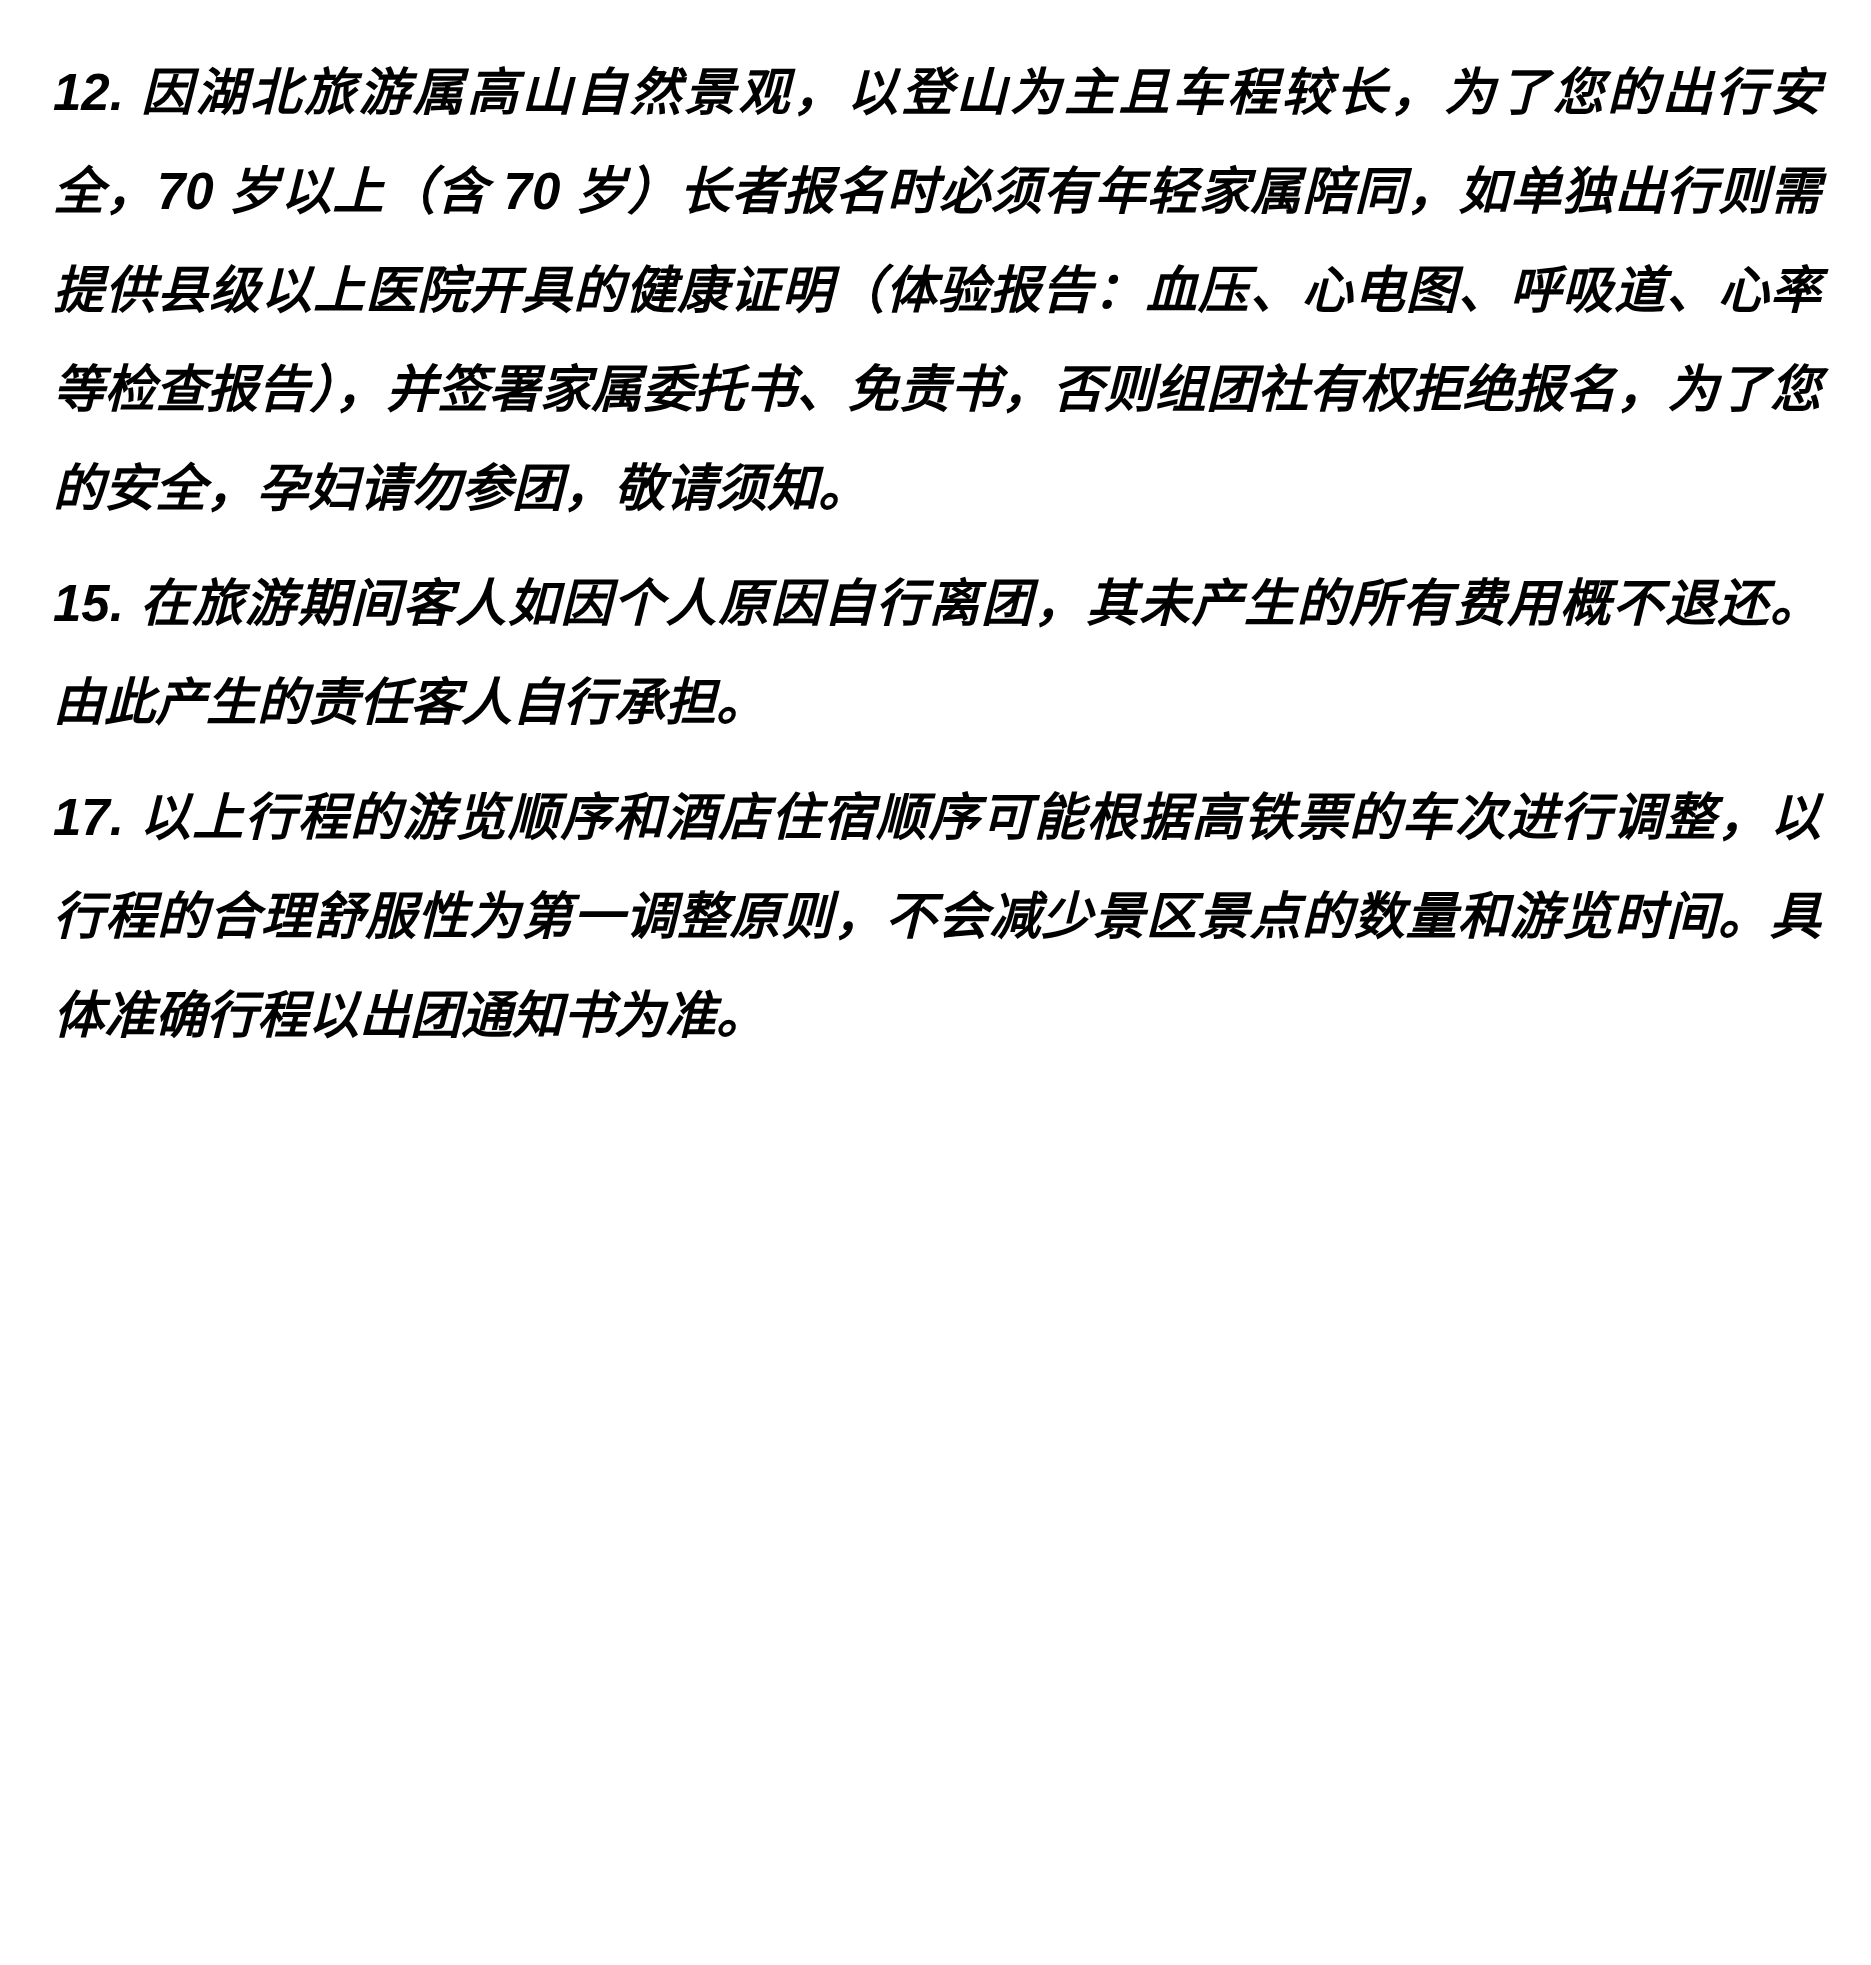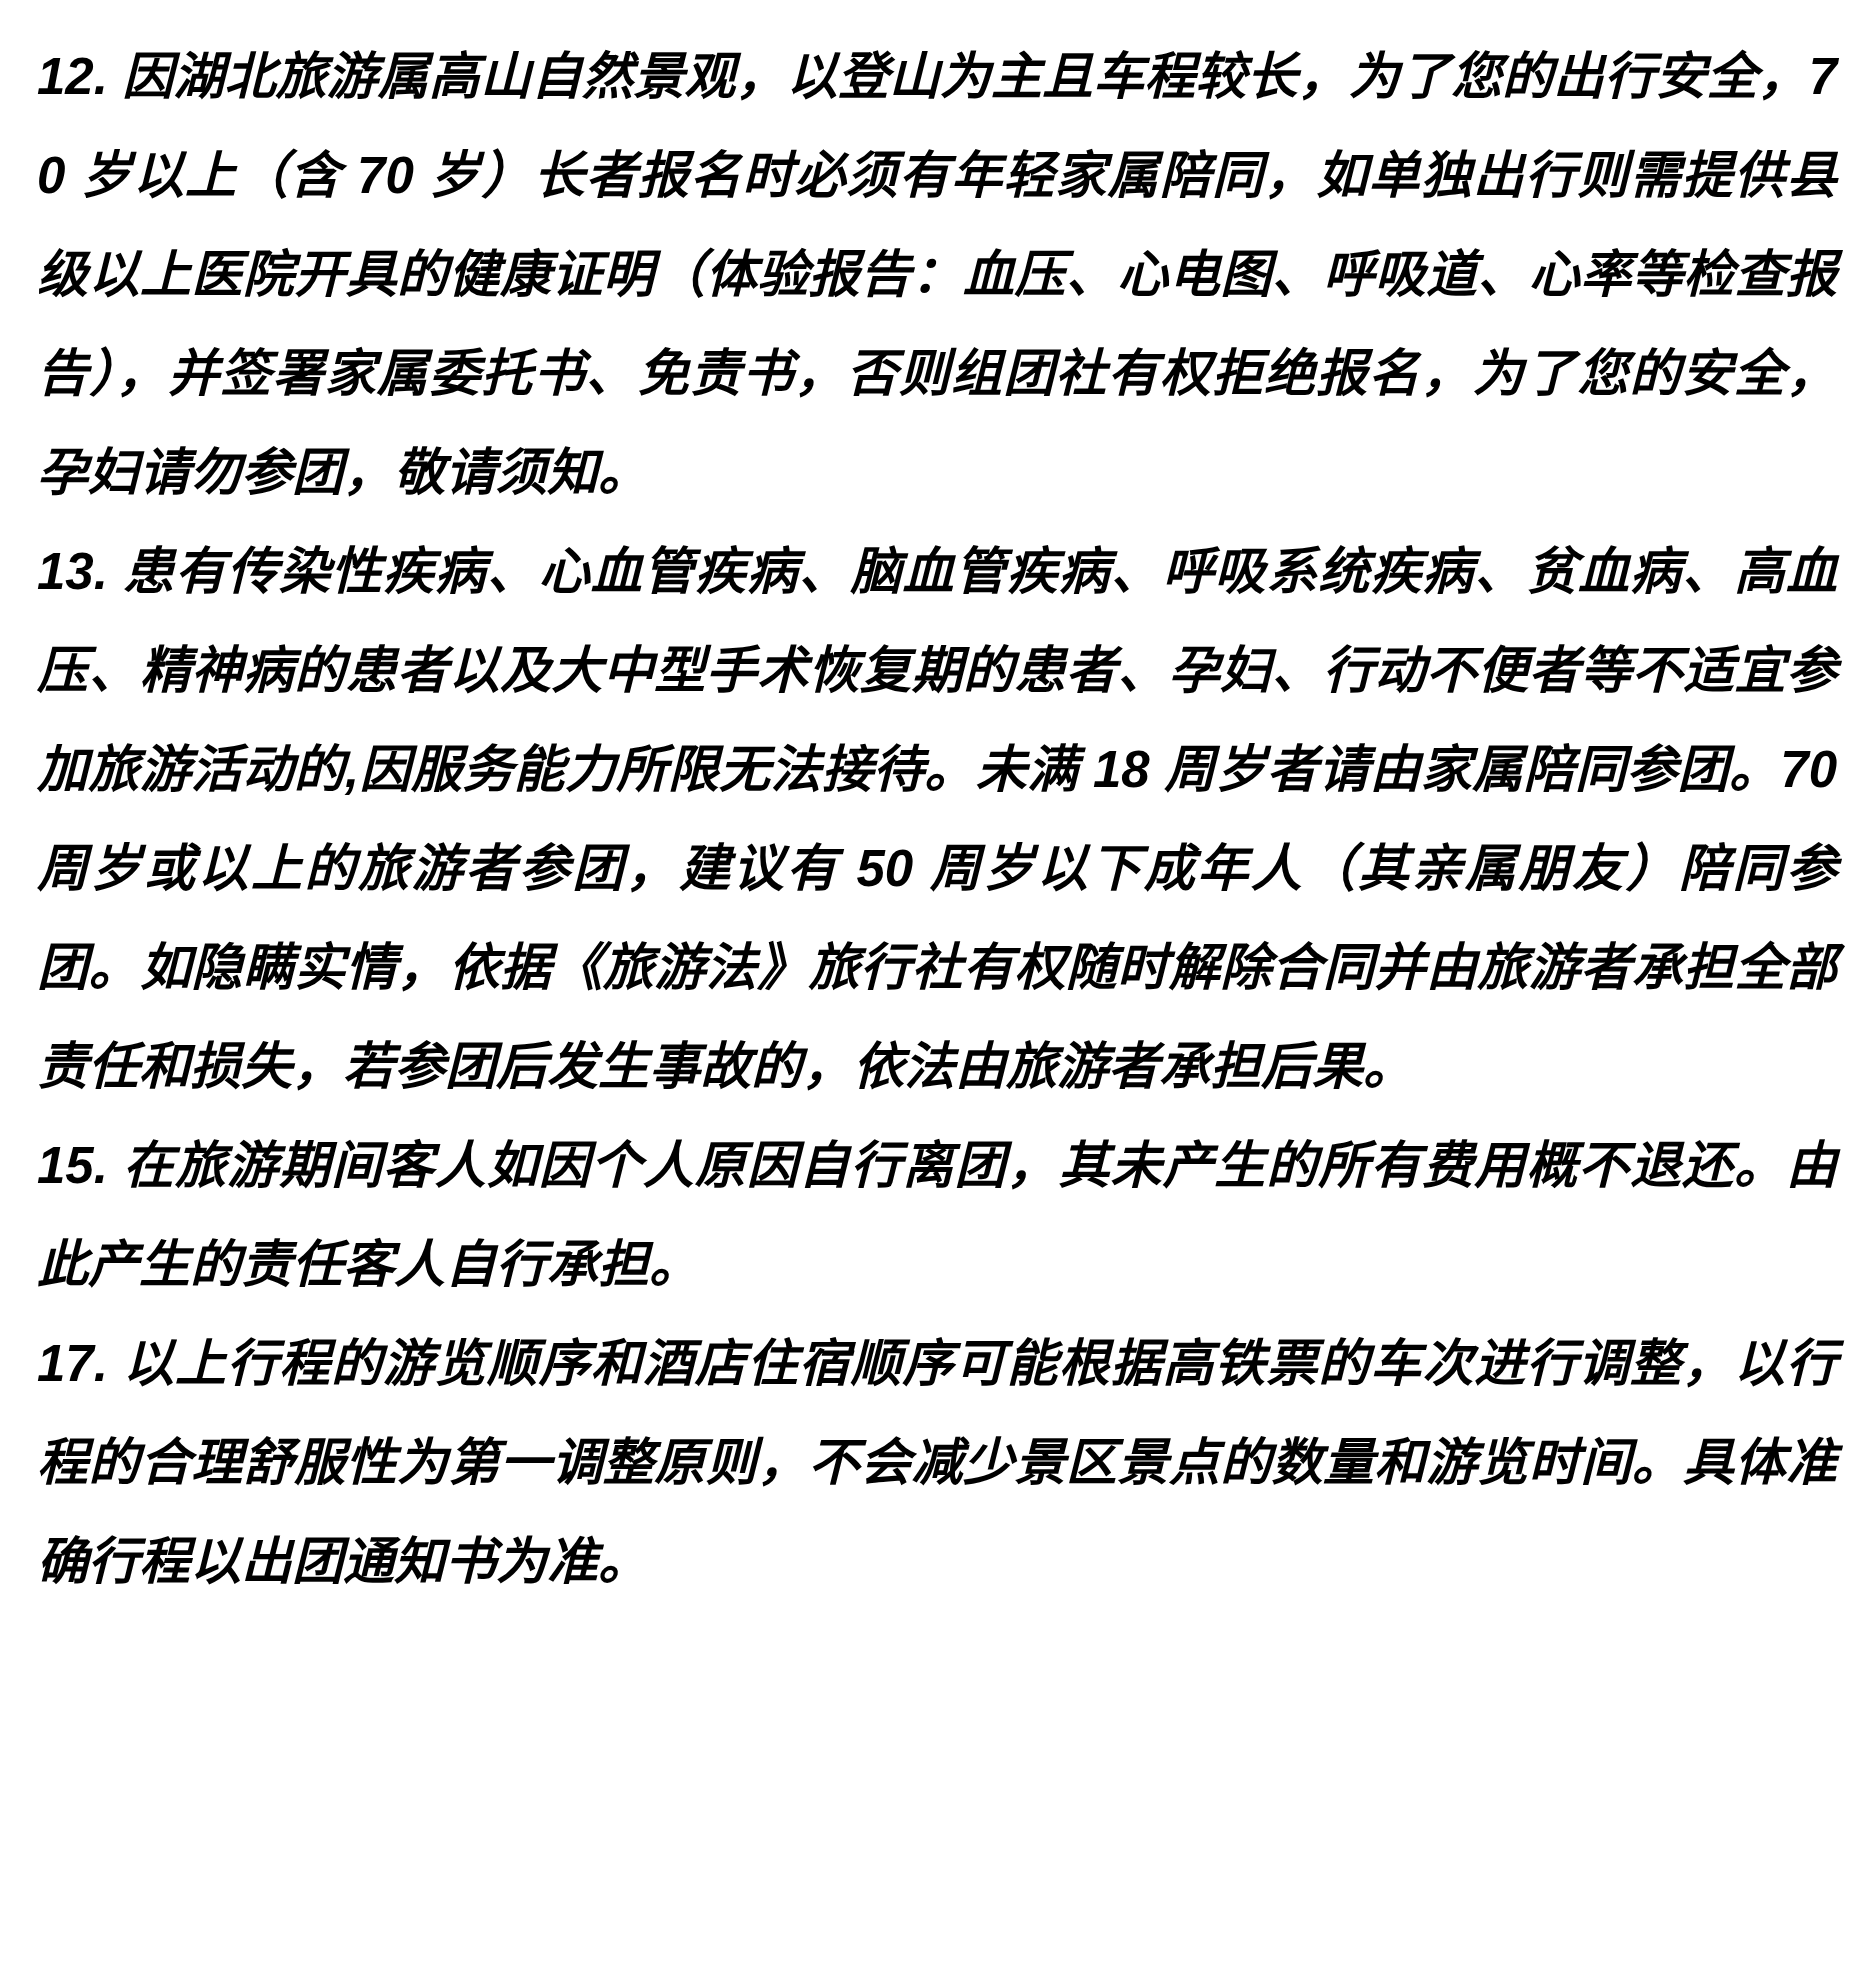--- a/index.html
+++ b/index.html
@@ -13,36 +13,35 @@
     overflow: hidden;
   }
   .page {
     box-sizing: border-box;
     width: 1872px;
     height: 2647px;
     padding: 27px 35px 0 37px;
     background: #ffffff;
   }
   .clause {
-    margin: 0;
+    margin: 16px;
     font-family: "Liberation Sans", "DejaVu Sans", sans-serif;
     font-size: 51px;
     line-height: 99px;
     font-weight: bold;
     font-style: italic;   
     color: #000000;
     text-align: justify;
     text-justify: inter-ideograph;
     letter-spacing: 0px;
     word-break: break-all;
   }
 </style>
 </head>
 <body>
 
 <div class="page">
   <p class="clause">12. 因湖北旅游属高山自然景观，以登山为主且车程较长，为了您的出行安全，70 岁以上（含 70 岁）长者报名时必须有年轻家属陪同，如单独出行则需提供县级以上医院开具的健康证明（体验报告：血压、心电图、呼吸道、心率等检查报告），并签署家属委托书、免责书，否则组团社有权拒绝报名，为了您的安全，孕妇请勿参团，敬请须知。</p>
-  <p class="clause">13. 患有传染性疾病、心血管疾病、脑血管疾病、呼吸系统疾病、贫血病、高血压、精神病的患者以及大中型手术恢复期的患者、孕妇、行动不便者等不适宜参加旅游活动的,因服务能力所限无法接待。未满 18 周岁者请由家属陪同参团。70 周岁或以上的旅游者参团，建议有 50 周岁以下成年人（其亲属朋友）陪同参团。如隐瞒实情，依据《旅游法》旅行社有权随时解除合同并由旅游者承担全部责任和损失，若参团后发生事故的，依法由旅游者承担后果。</p>
   <p class="clause">15. 在旅游期间客人如因个人原因自行离团，其未产生的所有费用概不退还。由此产生的责任客人自行承担。</p>
   <p class="clause">17. 以上行程的游览顺序和酒店住宿顺序可能根据高铁票的车次进行调整，以行程的合理舒服性为第一调整原则，不会减少景区景点的数量和游览时间。具体准确行程以出团通知书为准。</p>
 
 </div>
 
 
 </body></html>

